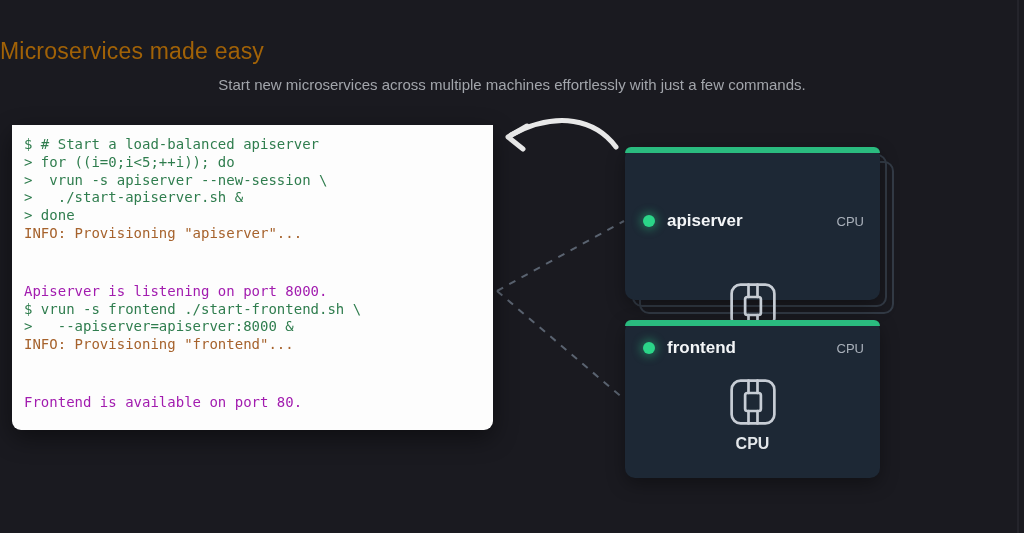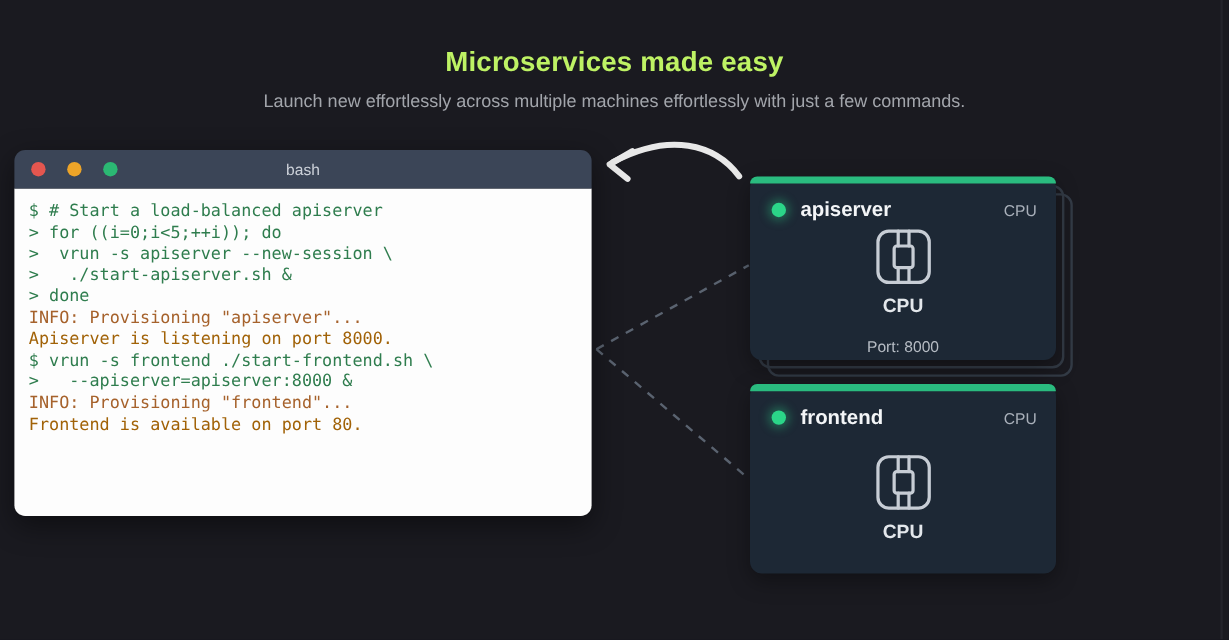--- a/index.html
+++ b/index.html
@@ -8,23 +8,23 @@
     background: #1a1a20;
     font-family: "Liberation Sans", sans-serif;
     overflow: hidden;
     position: relative;
   }
   .stage { position: absolute; inset: 0; }
 
   
   .page-title {
     position: absolute; top: 38px; left: 0; width: 100%;
-    text-align: center;
-    font-size: 23px; font-weight: bold;
-    color: #bef264;
+    text-align: left;
+    font-size: 23px; font-weight: normal;
+    color: #a16207;
     letter-spacing: .2px;
   }
   .page-subtitle {
     position: absolute; top: 76px; left: 0; width: 100%;
     text-align: center;
     font-size: 15px;
     color: #a2a5ab;
   }
 
   
@@ -59,21 +59,21 @@
     border-radius: 0 0 9px 9px;
     padding: 11px 12px;
     font-family: "DejaVu Sans Mono", monospace;
     font-size: 14px;
     line-height: 17.8px;
     white-space: pre;
     overflow: hidden;
   }
   .term-line.green  { color: #2f7d4e; }
   .term-line.orange { color: #a6622c; }
-  .term-line.blue   { color: #a16207; }
+  .term-line.blue   { color: #a21caf; margin-top: 40px; }
 
   
   svg.overlay {
     position: absolute; inset: 0;
     width: 1024px; height: 533px;
     pointer-events: none;
   }
 
   
   .card-stack-ghost {
@@ -135,51 +135,43 @@
     width: 2px; height: 533px;
     background: #24242b;
   }
 </style>
 </head>
 <body>
 
 <div class="stage">
 
   <div class="page-title">Microservices made easy</div>
-  <div class="page-subtitle">Launch new effortlessly across multiple machines effortlessly with just a few commands.</div>
+  <div class="page-subtitle">Start new microservices across multiple machines effortlessly with just a few commands.</div>
 
   <svg class="overlay" viewBox="0 0 1024 533">
     <g>
       <line x1="497" y1="291" x2="624" y2="221" stroke="#5a6370" stroke-width="2" stroke-dasharray="7 7"></line>
     </g>
     <g>
       <line x1="497" y1="291" x2="624" y2="399" stroke="#5a6370" stroke-width="2" stroke-dasharray="7 7"></line>
     </g>
     <g stroke="#e8e8e8" stroke-width="5" fill="none" stroke-linecap="round" stroke-linejoin="round">
       <path d="M 616 147 C 596 120, 558 110, 511 135"></path>
       <path d="M 527 126 L 508 137 L 523 149"></path>
     </g>
   </svg>
 
   <div class="terminal">
-    <div class="terminal-header">
-      <div class="traffic-lights">
-        <span class="dot red"></span>
-        <span class="dot yellow"></span>
-        <span class="dot green"></span>
-      </div>
-      <div class="terminal-title">bash</div>
-    </div>
     <div class="terminal-body"><div class="term-line green">$ # Start a load-balanced apiserver</div><div class="term-line green">&gt; for ((i=0;i&lt;5;++i)); do</div><div class="term-line green">&gt;  vrun -s apiserver --new-session \</div><div class="term-line green">&gt;   ./start-apiserver.sh &amp;</div><div class="term-line green">&gt; done</div><div class="term-line orange">INFO: Provisioning "apiserver"...</div><div class="term-line blue">Apiserver is listening on port 8000.</div><div class="term-line green">$ vrun -s frontend ./start-frontend.sh \</div><div class="term-line green">&gt;   --apiserver=apiserver:8000 &amp;</div><div class="term-line orange">INFO: Provisioning "frontend"...</div><div class="term-line blue">Frontend is available on port 80.</div></div>
   </div>
 
   <div class="card-stack-ghost" style="left:639px; top:161px; height:153px;"></div>
   <div class="card-stack-ghost" style="left:632px; top:154px; height:153px;"></div>
 
-  <div class="service-card" style="left:625px; top:147px; height:153px;">
+  <div class="service-card" style="left:625px; top:147px; height:153px;gap:46px;">
     <div class="card-topbar"></div>
     <div class="card-header">
       <span class="status-dot"></span>
       <span class="service-name">apiserver</span>
       <span class="resource-badge">CPU</span>
     </div>
     <div class="card-center">
       <span class="chip-icon">
         <svg width="54" height="54" viewBox="0 0 48 48" fill="none" stroke="#c7cdd5" stroke-width="2.4" stroke-linecap="round" stroke-linejoin="round">
           <rect x="5" y="5" width="38" height="38" rx="8"></rect>

